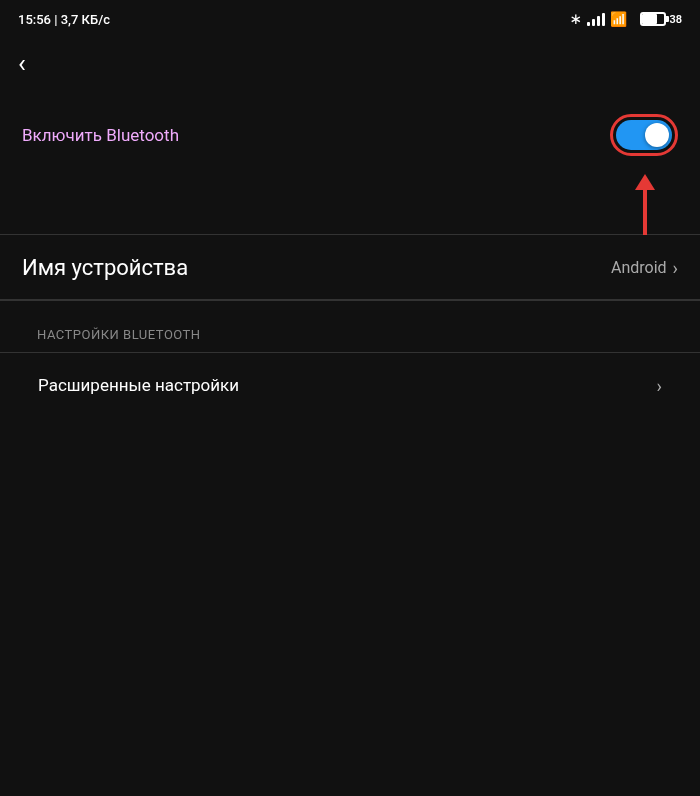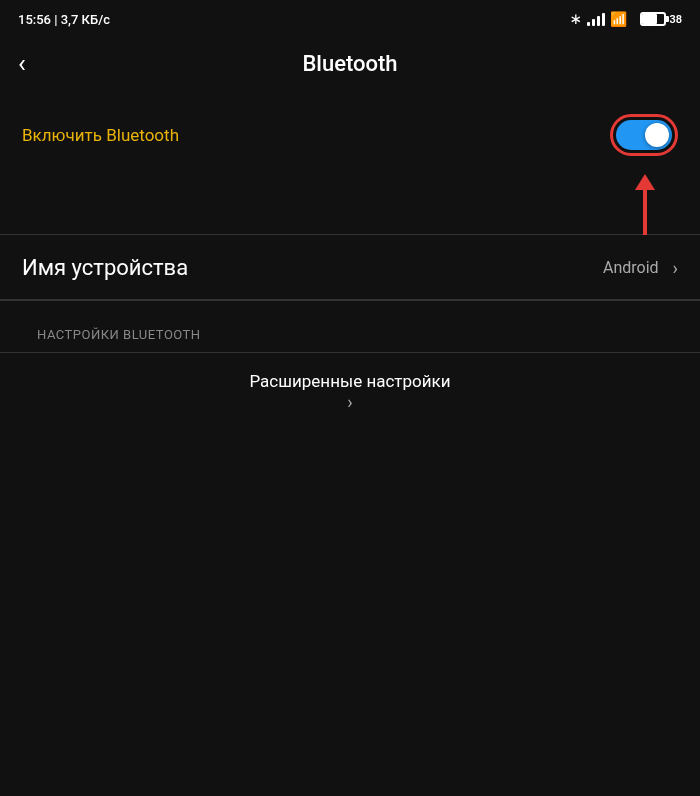--- a/index.html
+++ b/index.html
@@ -104,21 +104,21 @@
     .settings-row {
       display: flex;
       align-items: center;
       justify-content: space-between;
       padding: 18px 22px;
       min-height: 64px;
     }
 
     .settings-row-label {
       font-size: 17px;
-      color: #eab308;
+      color: #f0abfc;
     }
 
     
     .toggle-container {
       position: relative;
       border: 3px solid #e53935;
       border-radius: 24px;
       padding: 3px;
     }
 
@@ -189,21 +189,21 @@
     }
 
     .device-row-label {
       font-size: 22px;
       color: #ffffff;
     }
 
     .device-row-right {
       display: flex;
       align-items: center;
-      gap: 14px;
+      gap: 6px;
       color: #aaaaaa;
       font-size: 16px;
       justify-content: flex-end;
     }
 
     .chevron-right {
       font-size: 18px;
       color: #aaaaaa;
     }
 
@@ -234,21 +234,20 @@
       margin-top: 8px;
       padding-left: 15px;
     }
 
     .advanced-row {
       display: flex;
       align-items: center;
       justify-content: space-between;
       padding: 18px 38px;
       min-height: 64px;
-      flex-direction: column;
     }
 
     .advanced-label {
       font-size: 17px;
       color: #ffffff;
     }
 
     
     .signal-bars {
       display: flex;
@@ -294,21 +293,20 @@
       <div class="battery-icon">
         <div class="battery-fill"></div>
       </div>
       <span class="battery-label">38</span>
     </div>
   </div>
 </div>
 
 <div class="header">
   <span class="back-arrow">‹</span>
-  <span class="header-title">Bluetooth</span>
 </div>
 
 <div class="content">
 
   <div class="settings-row">
     <span class="settings-row-label">Включить Bluetooth</span>
     <div class="toggle-container">
       <div class="toggle">
         <div class="toggle-knob"></div>
       </div>

